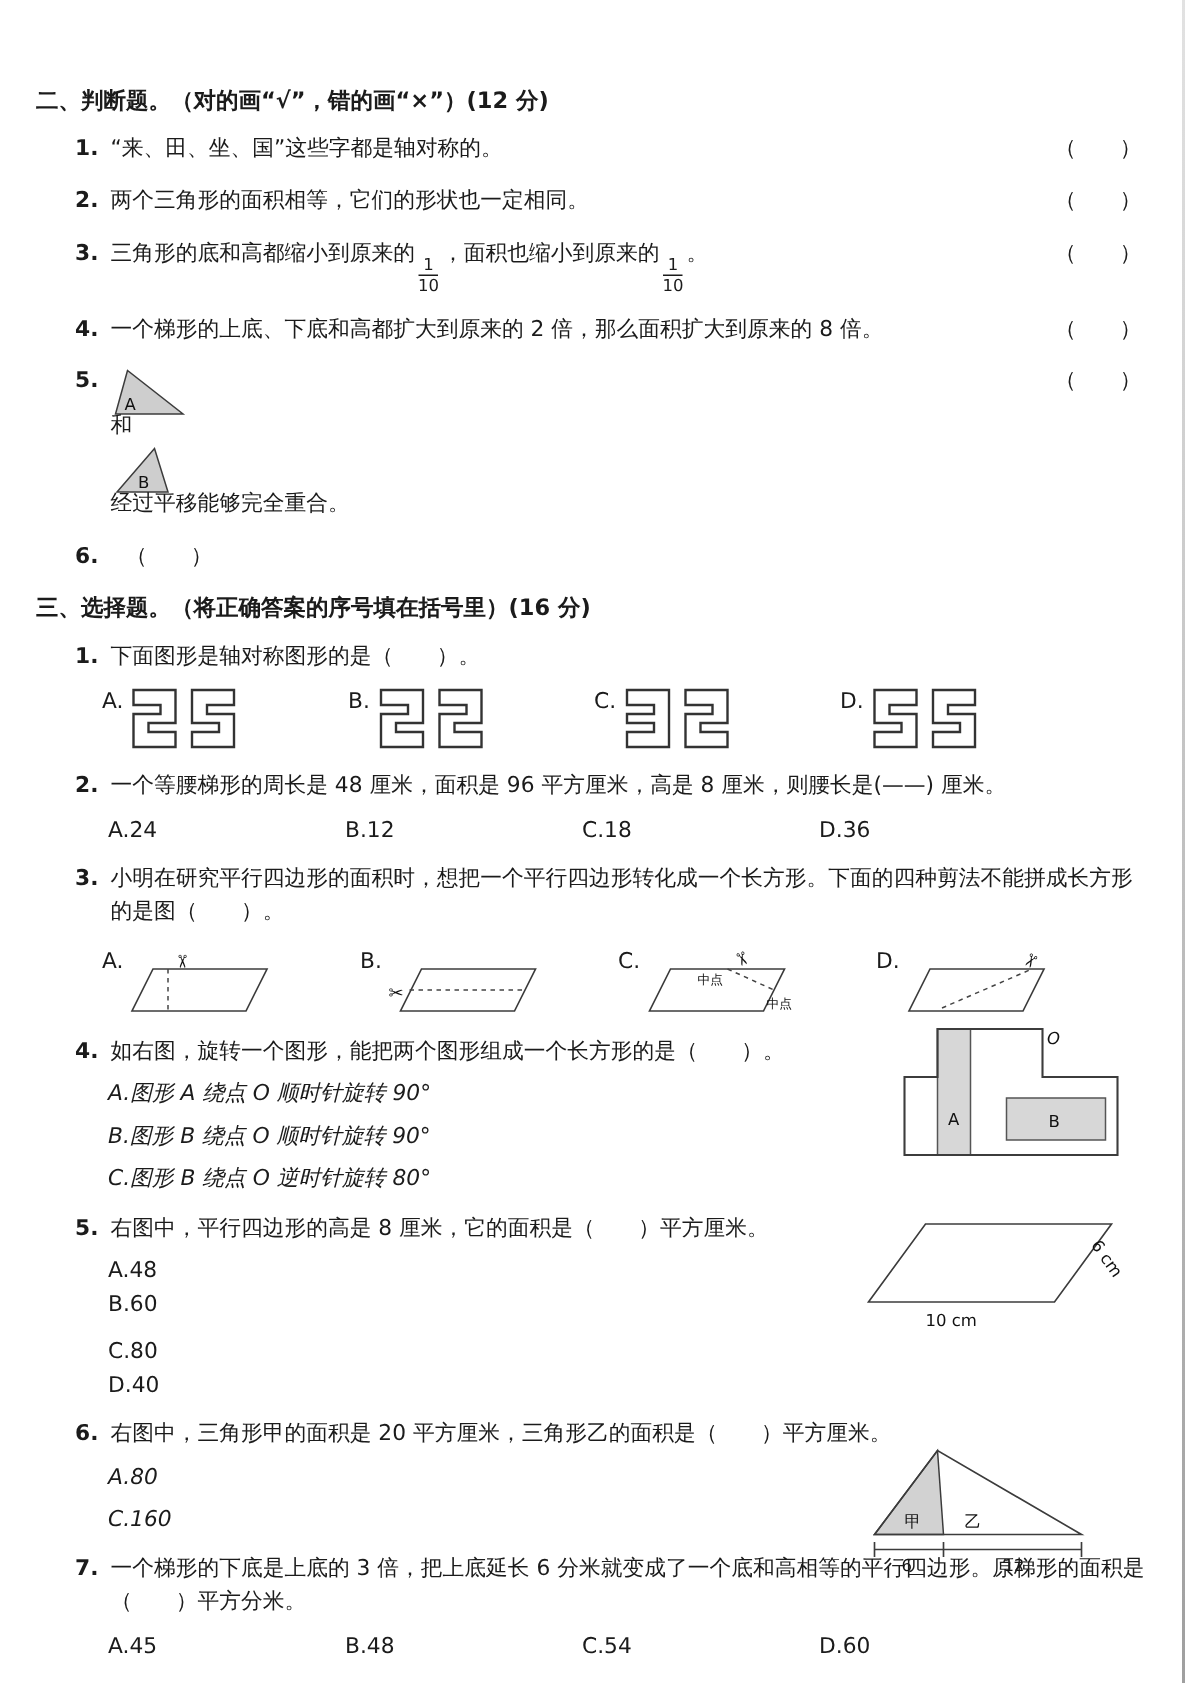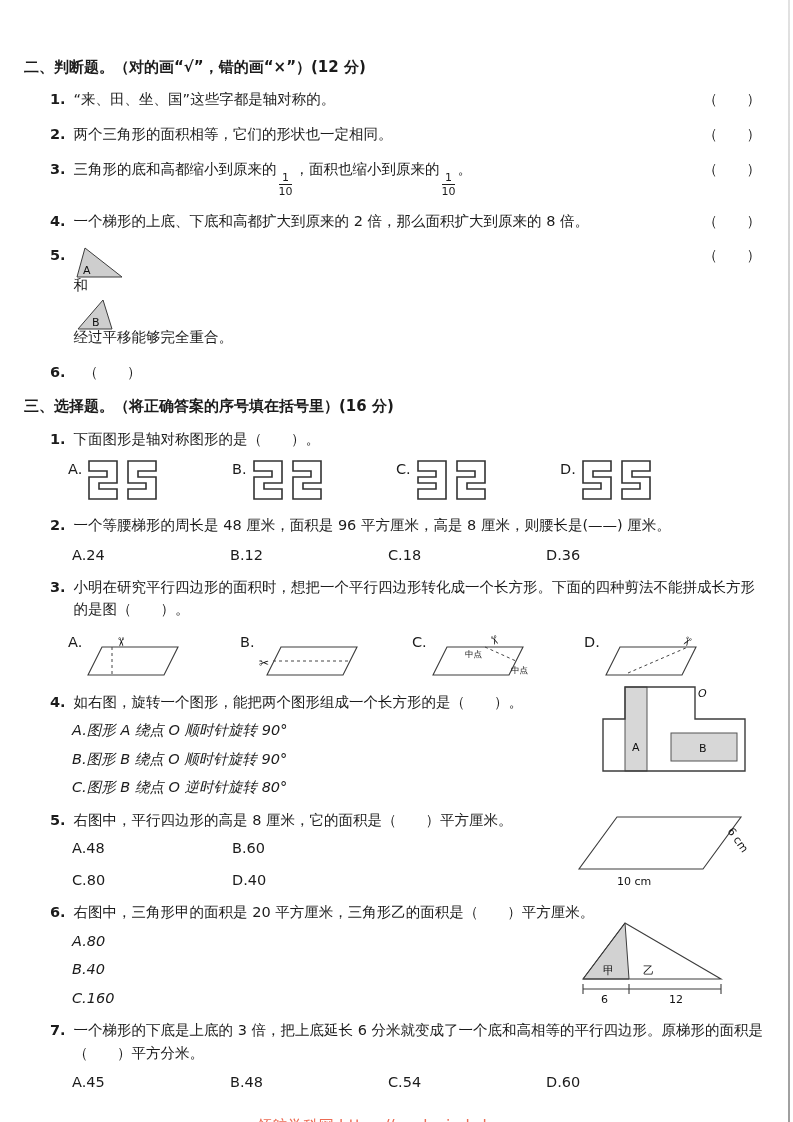--- a/index.html
+++ b/index.html
@@ -39,21 +39,21 @@
   
   .choice-q { margin: 0 0 10px 26px; line-height: 1.55; position: relative; }
   .stem { display: flex; align-items: flex-start; }
   .stem .num { font-weight: 700; margin-right: 8px; white-space: nowrap; }
   .stem .txt { flex: 1; }
 
   .opt-row { display: flex; margin: 7px 0 2px 22px; }
   .opt-row .opt { width: 158px; }
   .opt-line { margin: 6px 0 0 22px; font-style: italic; }
   .opt-grid { margin: 6px 0 0 22px; }
-  .opt-grid .row { display: flex; margin-bottom: 9px; }
+  .opt-grid .row { display: flex; margin-bottom: 9px; flex-direction: column; }
   .opt-grid .opt { width: 160px; }
 
   .shapes-row { display: flex; margin: 8px 0 2px 18px; }
   .shape-opt { display: flex; align-items: flex-start; width: 164px; }
   .opt-label { margin-right: 4px; }
 
   .cuts-row { display: flex; margin: 10px 0 2px 18px; }
   .cut-opt { display: flex; align-items: flex-start; width: 172px; }
 
   svg { display: block; }
@@ -271,21 +271,20 @@
       </svg>
     </div>
   </div>
 
   <div class="choice-q">
     <div class="stem">
       <span class="num">6.</span>
       <span class="txt">右图中，三角形甲的面积是 20 平方厘米，三角形乙的面积是（　　）平方厘米。</span>
     </div>
     <div class="opt-line">A.80</div>
-    <div class="opt-line">B.40</div>
     <div class="opt-line">C.160</div>
     <div class="fig-q6">
       <svg width="160" height="90" viewBox="0 0 160 90">
         <polygon points="14,64 56,8 60,64" fill="#d2d2d2" stroke="#3c3c3c" stroke-width="1"></polygon>
         <polygon class="thin" points="14,64 56,8 152,64"></polygon>
         <text x="34" y="59">甲</text>
         <text x="74" y="59">乙</text>
         <line class="thin" x1="14" y1="74" x2="152" y2="74"></line>
         <line class="thin" x1="14" y1="69" x2="14" y2="79"></line>
         <line class="thin" x1="60" y1="69" x2="60" y2="79"></line>

